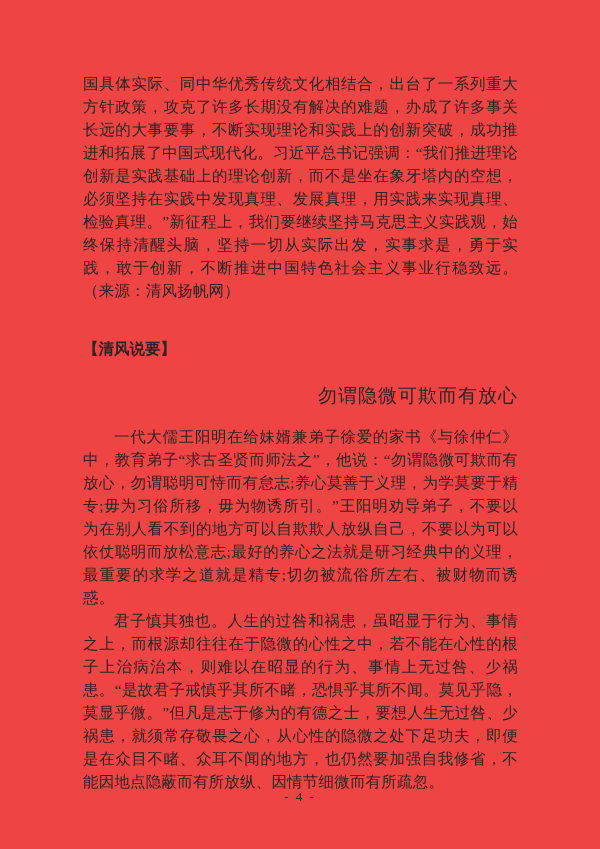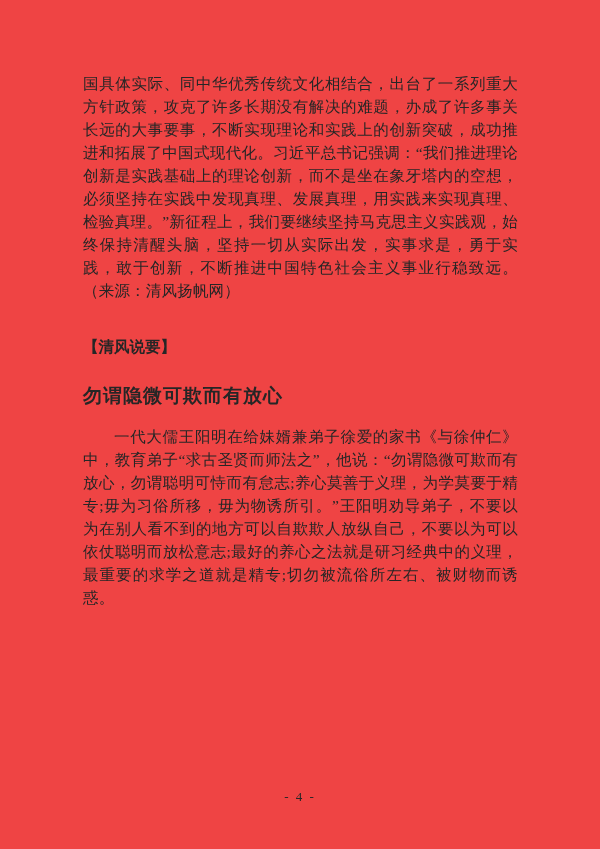--- a/index.html
+++ b/index.html
@@ -27,28 +27,27 @@
     text-justify: inter-ideograph;
     letter-spacing: 0.2px;
   }
   .body-para.indent { text-indent: 31px; }
   .body-para.after-title { margin-top: 12px; }
   .section-label {
     margin: 35px 0 0 0;
     font-size: 15.5px;
     line-height: 23px;
     font-weight: bold;
-    font-family: Liberation Mono, monospace;
   }
   .article-title {
     margin: 23px 0 16px 0;
     font-size: 19px;
     line-height: 26px;
-    font-weight: bold;
-    text-align: left;
+    font-weight: normal;
+    text-align: right;
     letter-spacing: 1px;
   }
   .page-number {
     position: absolute;
     left: 0;
     right: 0;
     bottom: 44px;
     text-align: center;
     font-size: 13px;
     letter-spacing: 2px;
@@ -61,16 +60,17 @@
 <div class="doc-page">
 
   <p class="body-para">国具体实际、同中华优秀传统文化相结合，出台了一系列重大方针政策，攻克了许多长期没有解决的难题，办成了许多事关长远的大事要事，不断实现理论和实践上的创新突破，成功推进和拓展了中国式现代化。习近平总书记强调：“我们推进理论创新是实践基础上的理论创新，而不是坐在象牙塔内的空想，必须坚持在实践中发现真理、发展真理，用实践来实现真理、检验真理。”新征程上，我们要继续坚持马克思主义实践观，始终保持清醒头脑，坚持一切从实际出发，实事求是，勇于实践，敢于创新，不断推进中国特色社会主义事业行稳致远。（来源：清风扬帆网）</p>
 
   <p class="section-label">【清风说要】</p>
 
   <h1 class="article-title">勿谓隐微可欺而有放心</h1>
 
   <p class="body-para indent after-title">一代大儒王阳明在给妹婿兼弟子徐爱的家书《与徐仲仁》中，教育弟子“求古圣贤而师法之”，他说：“勿谓隐微可欺而有放心，勿谓聪明可恃而有怠志;养心莫善于义理，为学莫要于精专;毋为习俗所移，毋为物诱所引。”王阳明劝导弟子，不要以为在别人看不到的地方可以自欺欺人放纵自己，不要以为可以依仗聪明而放松意志;最好的养心之法就是研习经典中的义理，最重要的求学之道就是精专;切勿被流俗所左右、被财物而诱惑。</p>
 
+  <p class="body-para indent">君子慎其独也。人生的过咎和祸患，虽昭显于行为、事情之上，而根源却往往在于隐微的心性之中，若不能在心性的根子上治病治本，则难以在昭显的行为、事情上无过咎、少祸患。“是故君子戒慎乎其所不睹，恐惧乎其所不闻。莫见乎隐，莫显乎微。”但凡是志于修为的有德之士，要想人生无过咎、少祸患，就须常存敬畏之心，从心性的隐微之处下足功夫，即便是在众目不睹、众耳不闻的地方，也仍然要加强自我修省，不能因地点隐蔽而有所放纵、因情节细微而有所疏忽。</p>
 
   <div class="page-number">- 4 -</div>
 
 </div>
 
 </body></html>

